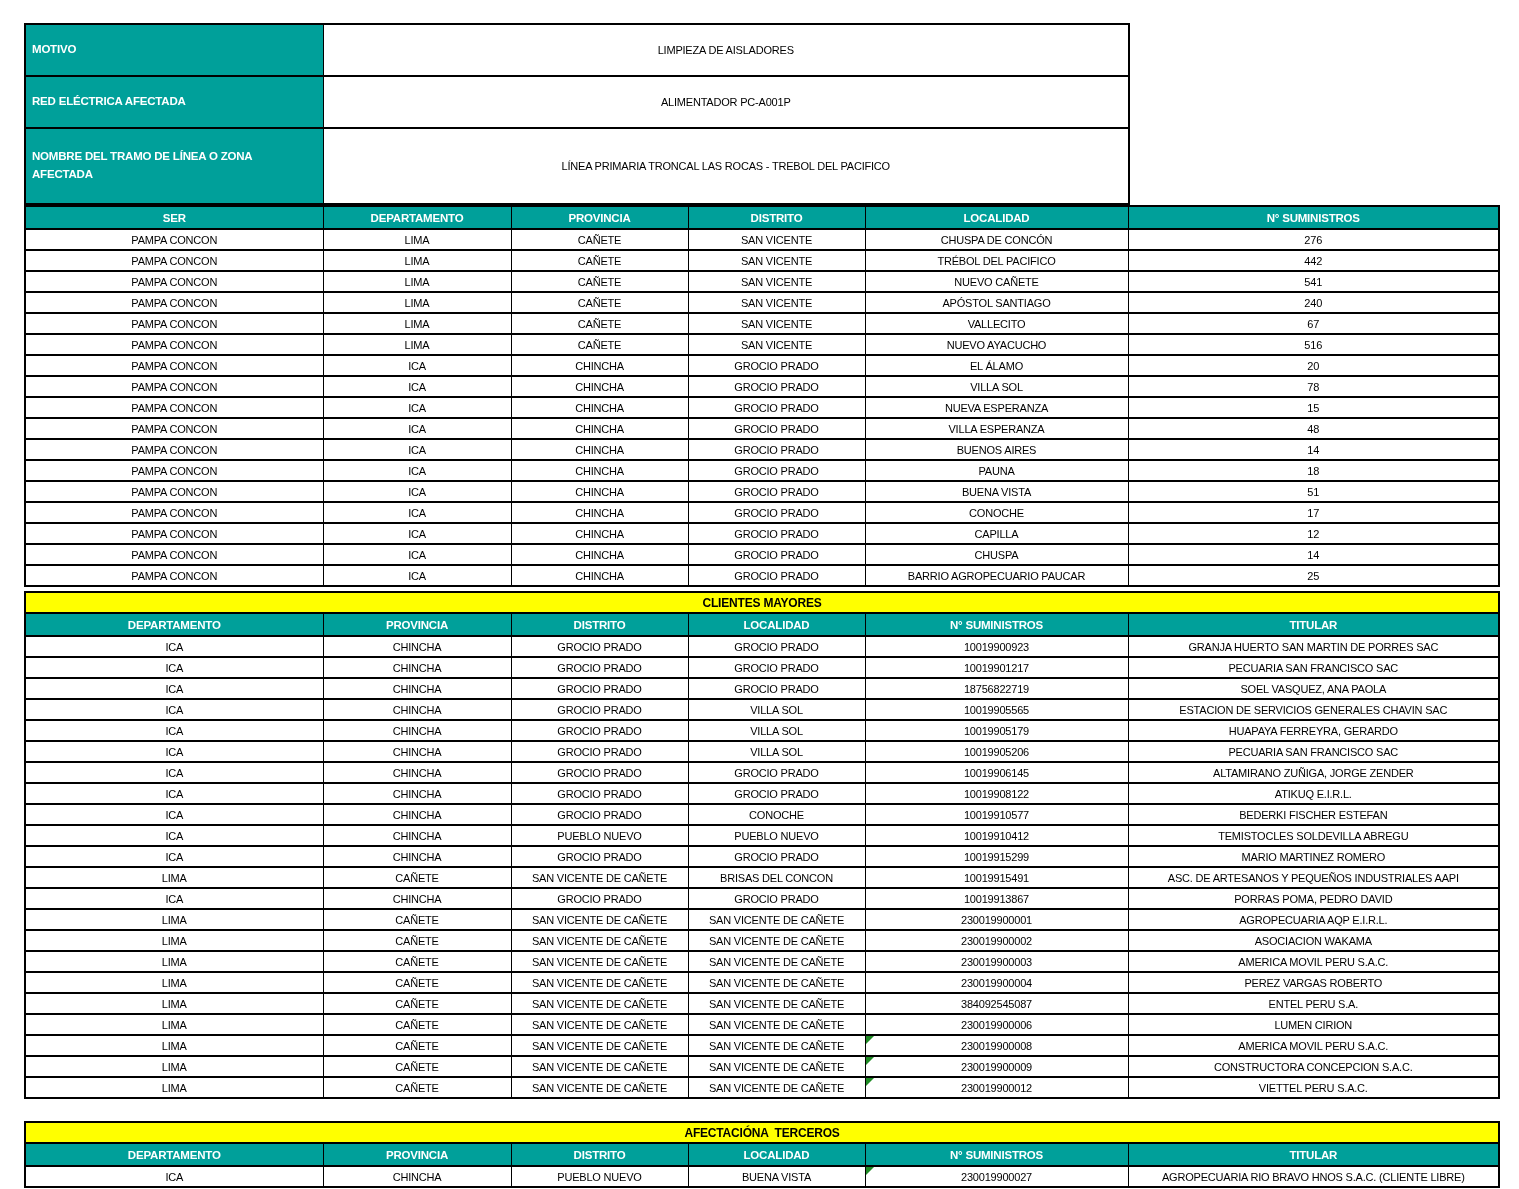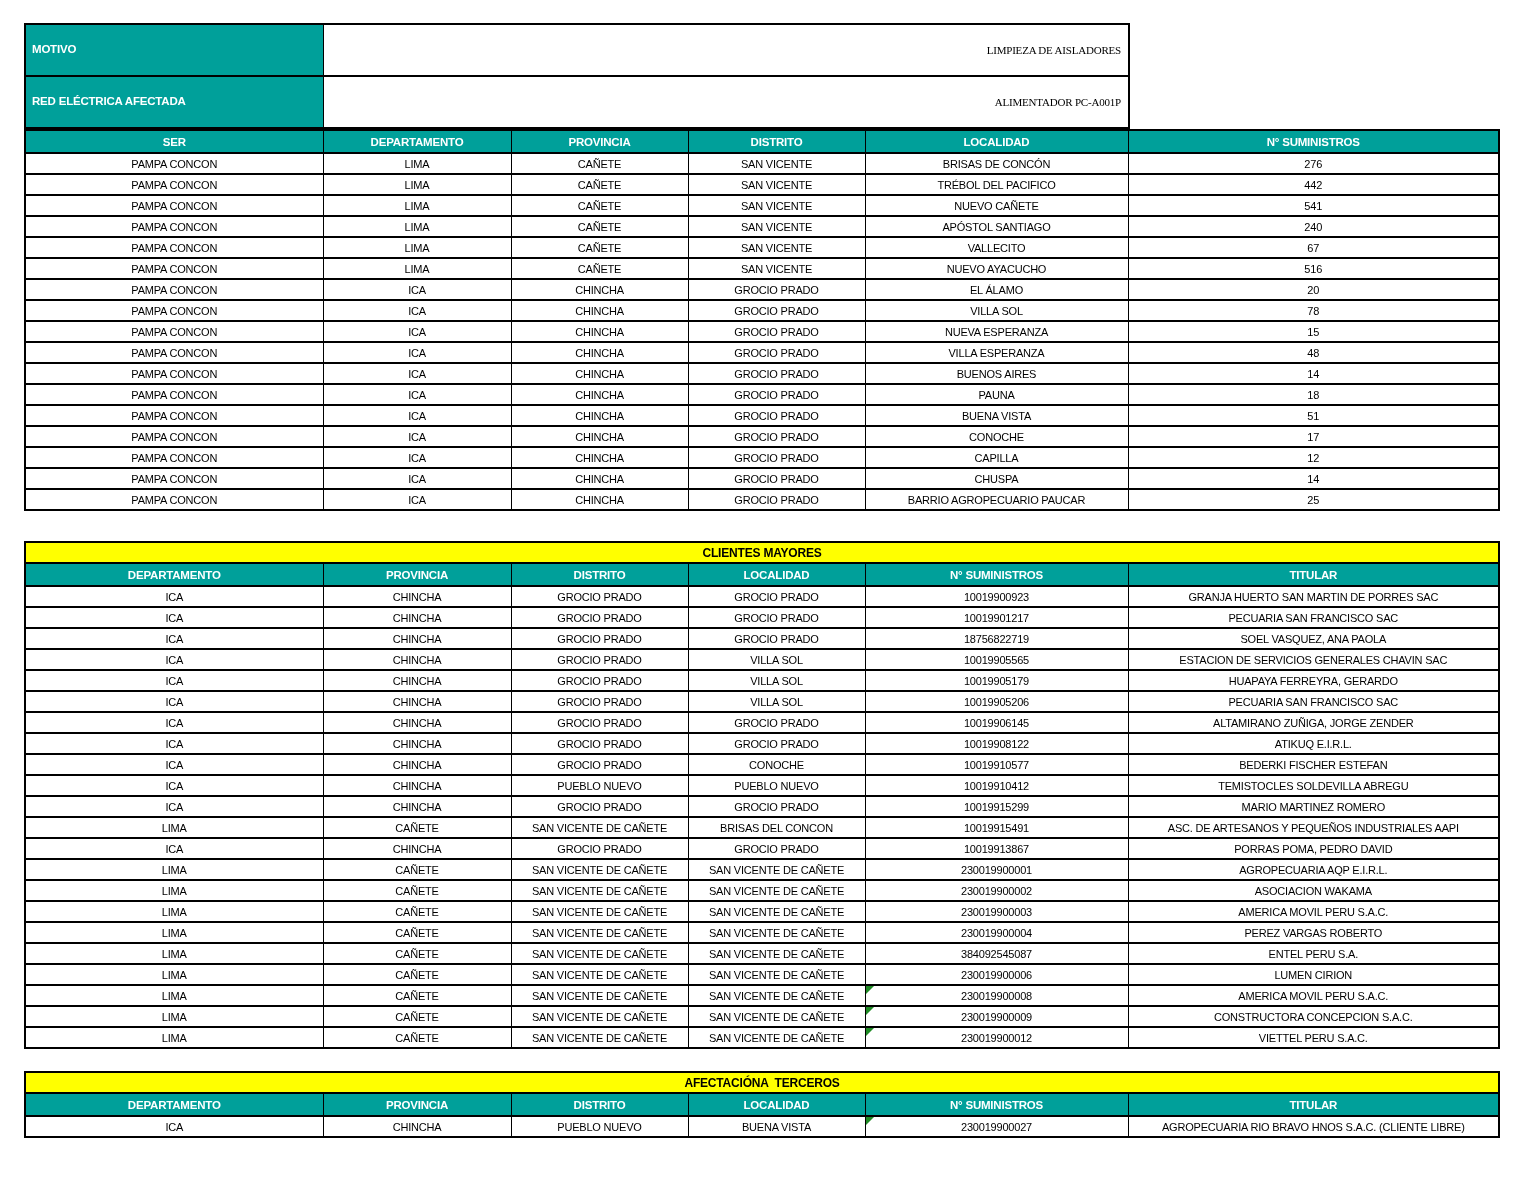--- a/index.html
+++ b/index.html
@@ -15,21 +15,21 @@
   
   table.info{width:1104px;border:2px solid #000;}
   table.info td{border:1px solid #000;border-top-width:2px;border-bottom-width:2px;vertical-align:middle;}
   table.info td.lbl{
     background:var(--header-bg);color:var(--header-text);
     font-weight:bold;font-size:11.5px;letter-spacing:-0.2px;
     text-align:left;padding:15px 6px;line-height:1.55;white-space:normal;
   }
   table.info td.val{
     background:#fff;font-size:11px;letter-spacing:-0.2px;
-    text-align:right;padding:16px 7px;white-space:nowrap;font-family:Liberation Serif, serif;
+    text-align:center;padding:16px 7px;white-space:nowrap;
   }
   table.info tr.r1 td,table.info tr.r2 td,table.info tr.r4 td{height:18px;}
   table.info tr.r3 td{height:42px;}
   table.info tr.r3 td.lbl span{display:inline-block;max-width:225px;}
 
   
   table.grid{width:1474px;border:2px solid #000;}
   table.grid th,table.grid td{border:1px solid #000;border-top-width:2px;border-bottom-width:2px;}
   table.grid th{
     background:var(--header-bg);color:var(--header-text);
@@ -39,21 +39,21 @@
   table.grid tbody td{
     background:#fff;font-size:11px;letter-spacing:-0.2px;
     text-align:center;height:19px;padding:0 4px;
     white-space:nowrap;position:relative;vertical-align:middle;
   }
   table.grid td.band{
     background:var(--section-bg);color:#000;
     font-weight:bold;font-size:12px;letter-spacing:-0.2px;
     text-align:center;height:19px;padding:0 5px;white-space:pre;
   }
-  table.t1{margin-bottom:30px;}
+  table.t1{margin-bottom:4px;}
   table.t2{margin-bottom:22px;}
 
   
   .flag{
     position:absolute;top:0;left:0;width:0;height:0;
     border-top:8px solid var(--flag-green);
     border-right:8px solid transparent;
     pointer-events:none;
   }
 </style>
@@ -68,20 +68,24 @@
         <col style="width:806px">
       </colgroup>
     <tbody>
       <tr class="r1">
         <td class="lbl"><span>MOTIVO</span></td>
         <td class="val"><span>LIMPIEZA DE AISLADORES</span></td>
       </tr>
       <tr class="r2">
         <td class="lbl"><span>RED ELÉCTRICA AFECTADA</span></td>
         <td class="val"><span>ALIMENTADOR PC-A001P</span></td>
+      </tr>
+      <tr class="r3">
+        <td class="lbl"><span>NOMBRE DEL TRAMO DE LÍNEA O ZONA AFECTADA</span></td>
+        <td class="val"><span>LÍNEA PRIMARIA TRONCAL LAS ROCAS - TREBOL DEL PACIFICO</span></td>
       </tr>
     </tbody>
   </table>
 
   <table class="grid t1">
     <colgroup>
       <col style="width:298px">
         <col style="width:188px">
         <col style="width:177px">
       <col style="width:177px">
@@ -97,21 +101,21 @@
           <th>LOCALIDAD</th>
           <th>N° SUMINISTROS</th>
         </tr>
     </thead>
     <tbody>
         <tr>
           <td><span>PAMPA CONCON</span></td>
           <td><span>LIMA</span></td>
           <td><span>CAÑETE</span></td>
           <td><span>SAN VICENTE</span></td>
-          <td><span>BRISAS DE CONCÓN</span></td>
+          <td><span>CHUSPA DE CONCÓN</span></td>
           <td><span>276</span></td>
         </tr>
         <tr>
           <td><span>PAMPA CONCON</span></td>
           <td><span>LIMA</span></td>
           <td><span>CAÑETE</span></td>
           <td><span>SAN VICENTE</span></td>
           <td><span>TRÉBOL DEL PACIFICO</span></td>
           <td><span>442</span></td>
         </tr>

